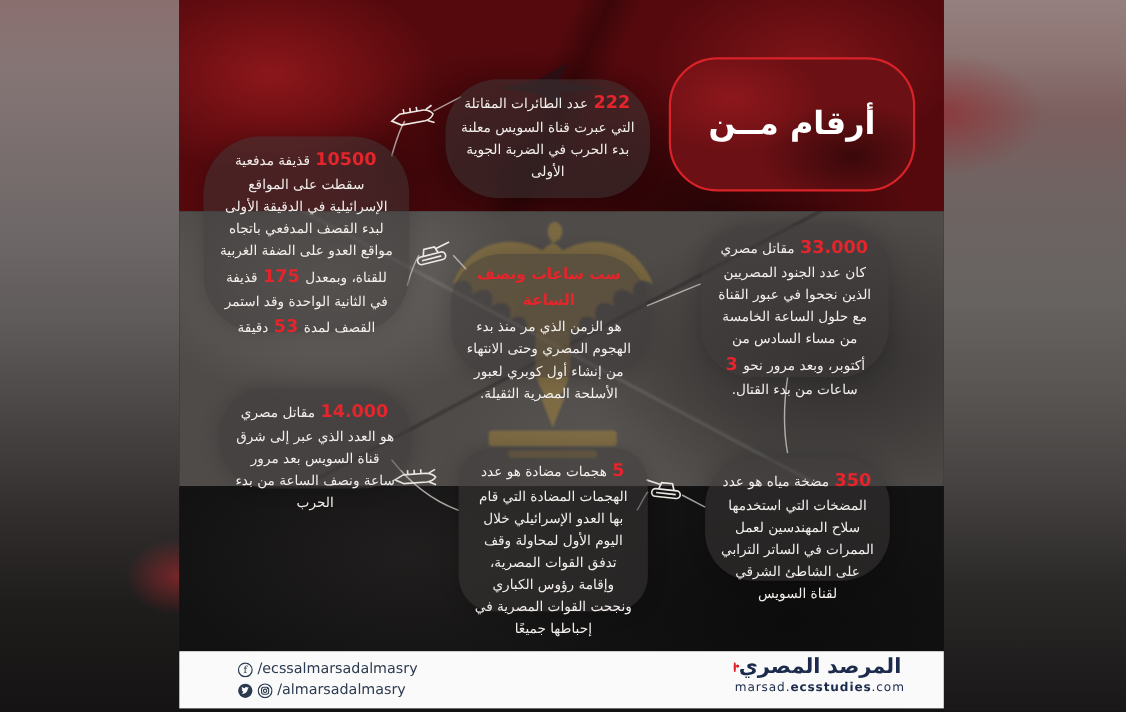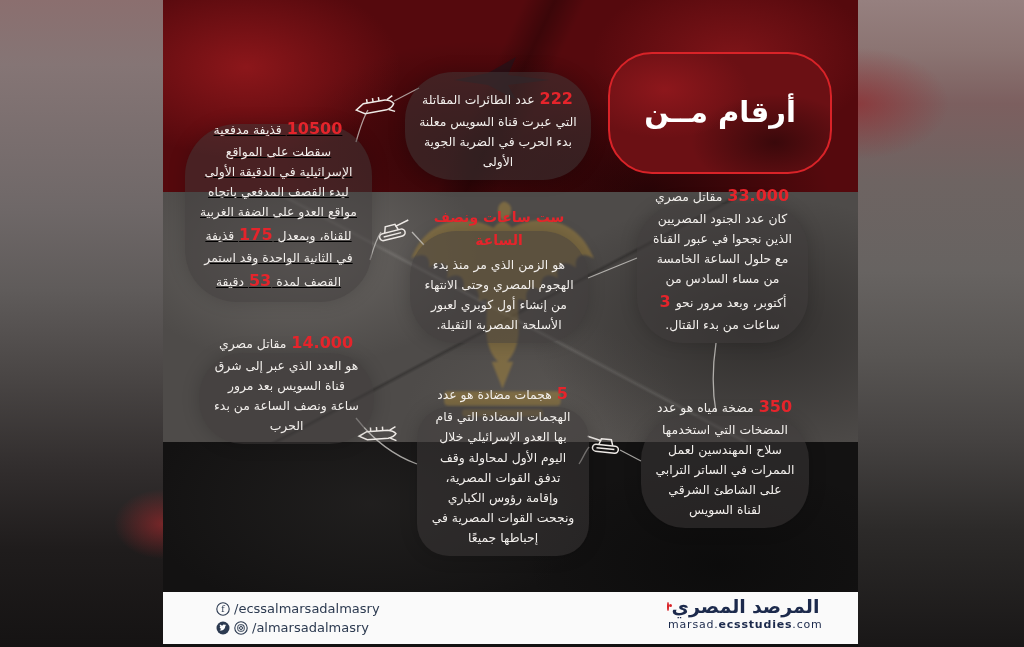--- a/index.html
+++ b/index.html
@@ -51,29 +51,29 @@
   .title-box{position:absolute;left:445px;top:52px;width:224px;height:122px;
     border:2.5px solid #d92328;border-radius:44px;box-sizing:border-box;
     background-color:#6b1014;background-image:
       radial-gradient(120px 70px at 25% 30%, rgba(150,25,30,.8), transparent 70%),
       radial-gradient(120px 70px at 75% 75%, rgba(18,2,3,.55), transparent 70%);
     display:flex;flex-direction:row;align-items:center;justify-content:center;
     color:#fff;font-weight:700;font-size:29px;line-height:1.65;text-align:center;}
 
   .bubble{position:absolute;box-sizing:border-box;background:rgba(62,57,57,.5);
     box-shadow:0 0 18px rgba(0,0,0,.18);
-    display:flex;align-items:flex-end;justify-content:center;text-align:center;
+    display:flex;align-items:flex-start;justify-content:center;text-align:center;
     padding:8px 14px;}
   .bubble p{margin:0;color:#f2efec;font-size:12.4px;line-height:1.62;}
   .seg-number{color:#e5242b;font-weight:700;font-size:16px;padding:0 1px;}
   .seg-heading{display:block;color:#e5242b;font-weight:700;font-size:14px;margin-bottom:3px;}
   .seg-text{color:#f2efec;}
 
   .b222{left:242px;top:72px;width:186px;height:108px;border-radius:48px;}
-  .b10500{left:22px;top:124px;width:187px;height:178px;border-radius:52px;text-decoration:underline;}
+  .b10500{left:22px;top:124px;width:187px;height:178px;border-radius:52px;}
   .bsix{left:247px;top:231px;width:178px;height:112px;border-radius:46px;}
   .b33000{left:474px;top:204px;width:171px;height:139px;border-radius:46px;}
   .b14000{left:36px;top:341px;width:175px;height:91px;border-radius:44px;margin-top:12px;}
   .b5{left:254px;top:407px;width:172px;height:149px;border-radius:32px;}
   .b350{left:478px;top:416px;width:168px;height:112px;border-radius:44px;}
 
   .footer-strip{position:absolute;left:0;top:592px;width:695px;height:52px;background:#fafafa;}
   .social{position:absolute;left:53px;top:7px;color:#2c3a50;font-size:13px;}
   .social-row{display:flex;align-items:center;gap:4px;height:19px;}
   .social-row svg{display:block;}

